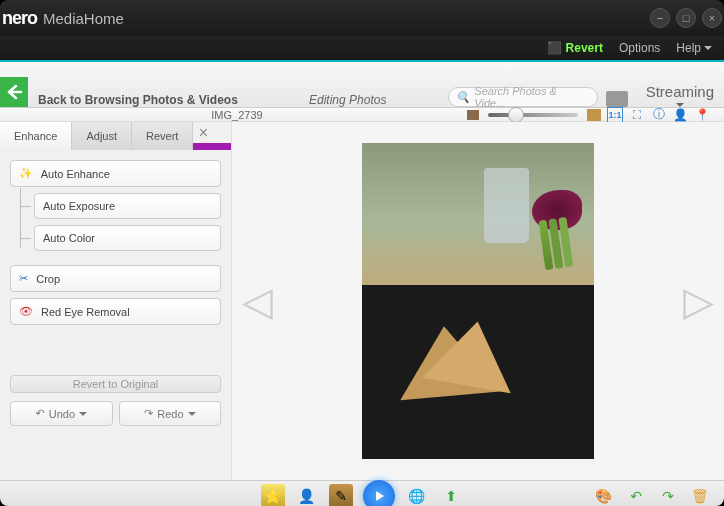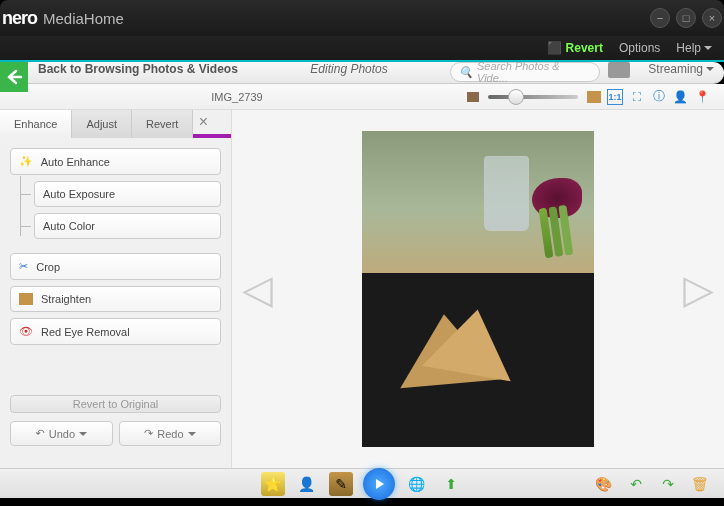--- a/index.html
+++ b/index.html
@@ -11,41 +11,41 @@
 .app-name { color: #bbb; font-size: 15px; font-weight: 300; }
 .titlebar-spacer { flex: 1; }
 .win-btn { width: 20px; height: 20px; border-radius: 50%; background: #3a3a3a; border: 1px solid #555; margin-left: 6px; display: flex; align-items: center; justify-content: center; cursor: pointer; color: #aaa; font-size: 11px; }
 
 
 .menubar { height: 26px; background: linear-gradient(#222, #1a1a1a); display: flex; align-items: center; justify-content: flex-end; padding: 0 12px; gap: 16px; font-size: 12px; color: #bbb; border-bottom: 2px solid #00b8c4; }
 .market { color: #7aff4a; font-weight: bold; display: flex; align-items: center; gap: 4px; }
 .menu-item { cursor: pointer; display: flex; align-items: center; gap: 3px; }
 
 
-.navbar { height: 22px; background: linear-gradient(#f8f8f8, #e8e8e8); display: flex; align-items: flex-start; border-bottom: 1px solid #ccc; border-radius: 15px; }
+.navbar { height: 46px; background: linear-gradient(#f8f8f8, #e8e8e8); display: flex; align-items: flex-end; border-bottom: 1px solid #ccc; }
 .back-btn { width: 28px; height: 30px; background: #3ab54a; display: flex; align-items: center; justify-content: center; cursor: pointer; }
 .back-text { padding: 0 10px; font-size: 12px; font-weight: bold; color: #555; cursor: pointer; }
 .nav-title { flex: 1; text-align: center; font-size: 12px; color: #666; font-style: italic; }
 .search-box { width: 150px; height: 20px; border-radius: 10px; border: 1px solid #ccc; background: #fafafa; padding: 0 8px; font-size: 11px; color: #aaa; font-style: italic; display: flex; align-items: center; }
 .display-icon { width: 22px; height: 16px; background: #999; margin: 0 8px; border-radius: 2px; }
-.streaming { font-size: 12px; color: #666; padding: 0 10px; cursor: pointer; display: flex; align-items: center; gap: 3px; }
-
-
-.filebar { height: 26px; background: linear-gradient(#fafafa, #efefef); display: flex; align-items: center; padding: 0 10px; border-bottom: 1px solid #ddd; }
+.streaming { font-size: 15px; color: #666; padding: 0 10px; cursor: pointer; display: flex; align-items: center; gap: 3px; flex-direction: column; }
+
+
+.filebar { height: 14px; background: linear-gradient(#fafafa, #efefef); display: flex; align-items: center; padding: 0 10px; border-bottom: 1px solid #ddd; }
 .filename { flex: 1; text-align: center; font-size: 11px; color: #666; }
 .slider-track { width: 90px; height: 4px; background: linear-gradient(90deg, #666, #ccc); border-radius: 2px; position: relative; margin: 0 6px; }
 .slider-thumb { position: absolute; left: 20px; top: -6px; width: 16px; height: 16px; border-radius: 50%; background: linear-gradient(#fff, #ddd); border: 1px solid #aaa; }
 .tool-icon { width: 16px; height: 16px; margin: 0 3px; cursor: pointer; display: flex; align-items: center; justify-content: center; font-size: 12px; }
 
 
 .main { display: flex; height: 358px; background: #f5f5f5; }
 
 
 .left-panel { width: 232px; background: #f0f0f0; border-right: 1px solid #ddd; }
-.tabs { display: flex; height: 28px; border-bottom: 4px solid #a21caf; }
+.tabs { display: flex; height: 28px; border-bottom: 7px solid #a21caf; }
 .tab { padding: 0 14px; height: 28px; display: flex; align-items: center; font-size: 11px; color: #555; background: linear-gradient(#e8e8e8, #d8d8d8); border-right: 1px solid #ccc; cursor: pointer; }
 .tab.active { background: linear-gradient(#fff, #f0f0f0); }
 .tab-close { width: 20px; display: flex; align-items: center; justify-content: center; color: #888; cursor: pointer; }
 .tools { padding: 10px; }
 .tool-item { display: flex; align-items: center; gap: 8px; padding: 6px 8px; background: linear-gradient(#fff, #f4f4f4); border: 1px solid #ccc; border-radius: 4px; margin-bottom: 6px; font-size: 11px; color: #444; cursor: pointer; }
 .tool-sub { margin-left: 24px; width: calc(100% - 24px); position: relative; }
 .tool-sub::before { content: ''; position: absolute; left: -14px; top: 50%; width: 10px; height: 1px; background: #bbb; }
 .tool-sub-line { position: absolute; left: 20px; top: 38px; width: 1px; height: 60px; background: #bbb; }
 .bottom-controls { padding: 10px; }
 .revert-btn { width: 100%; padding: 2px; background: linear-gradient(#f0f0f0, #e4e4e4); border: 1px solid #ccc; border-radius: 4px; font-size: 11px; color: #999; text-align: center; cursor: pointer; margin-bottom: 8px; }
@@ -152,24 +152,20 @@
       </div>
       <div class="tool-item tool-sub">
         <span>Auto Color</span>
       </div>
       <div style="height:8px"></div>
       <div class="tool-item">
         <span style="color:#3a7ac4">✂</span>
         <span>Crop</span>
       </div>
       <div class="tool-item">
-        <span style="background:#c4944a;width:14px;height:12px;display:inline-block"></span>
-        <span>Straighten</span>
-      </div>
-      <div class="tool-item">
         <span style="color:#d43030">👁</span>
         <span>Red Eye Removal</span>
       </div>
     </div>
     <div style="height:24px"></div>
     <div class="bottom-controls">
       <div class="revert-btn">Revert to Original</div>
       <div class="undo-redo">
         <div class="ur-btn">
           <span>↶</span>

